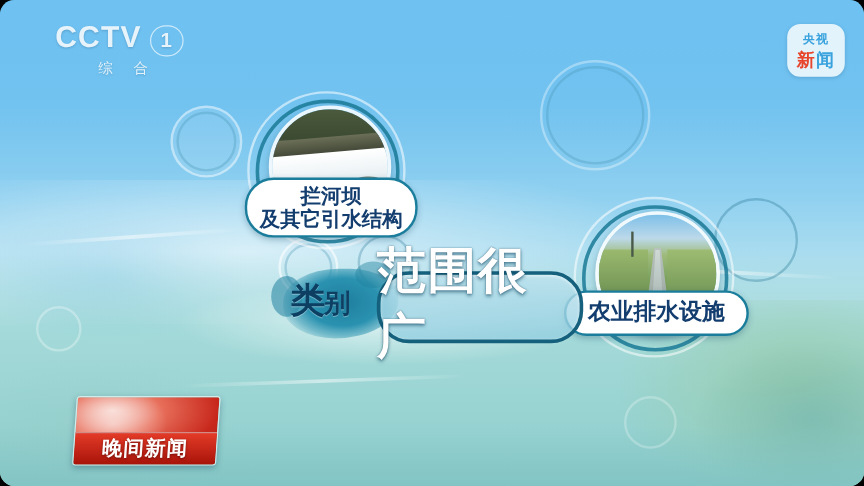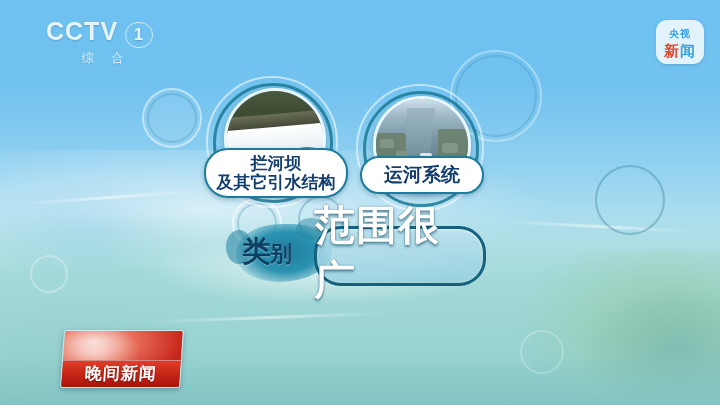--- a/index.html
+++ b/index.html
@@ -1,20 +1,21 @@
 <!DOCTYPE html>
 <html><head>
 <meta charset="utf-8">
 <style>
   html,body{margin:0;padding:0;background:#000;}
   body{font-family:"Liberation Sans","DejaVu Sans",sans-serif;}
 
   #screen{
     position:relative;width:720px;height:405px;overflow:hidden;
     background:linear-gradient(180deg,#63b9ec 0%,#72c2ef 22%,#8fd0f0 40%,#a9dcef 52%,#bfe5ee 62%,#cdeaea 72%,#bfe3e2 84%,#aedad9 100%);
+    border-radius:12px;
   }
 
   
   .wash{position:absolute;pointer-events:none;}
   .w-sky-hi{left:0;top:0;width:720px;height:120px;
     background:linear-gradient(180deg,rgba(120,200,245,.55),rgba(120,200,245,0));}
   .w-mist{left:-40px;top:150px;width:820px;height:120px;
     background:radial-gradient(60% 100% at 30% 50%,rgba(255,255,255,.55),rgba(255,255,255,0) 70%);}
   .w-field{left:0;top:210px;width:720px;height:195px;
     background:linear-gradient(180deg,rgba(168,219,224,.0),rgba(150,212,211,.75) 35%,rgba(140,205,203,.9));}
@@ -213,42 +214,37 @@
         <div class="rock" style="left:40px;top:66px;width:30px;height:15px;"></div>
         <div class="rock" style="left:68px;top:56px;width:26px;height:14px;"></div>
       </div>
     </div>
     <div class="cap" style="left:-2px;top:72px;width:140px;height:46px;font-size:17px;">
       <span class="ln">拦河坝</span>
       <span class="ln">及其它引水结构</span>
     </div>
   </div>
 
-  <div class="bubble" style="left:356px;top:84px;width:128px;height:128px;">
-    <div class="halo" style="left:0;top:0;width:124px;height:124px;"></div>
-    <div class="halo2" style="left:7px;top:7px;width:110px;height:110px;"></div>
-    <div class="photo" style="left:17px;top:12px;width:92px;height:92px;">
-      <div class="img ph-canal">
-        <div class="water"></div>
-        <div class="bank" style="left:0;top:34px;width:30px;height:58px;"></div>
-        <div class="bank" style="left:62px;top:30px;width:32px;height:62px;"></div>
-        <div class="blk" style="left:4px;top:40px;width:14px;height:9px;"></div>
-        <div class="blk" style="left:20px;top:52px;width:11px;height:8px;"></div>
-        <div class="blk" style="left:66px;top:44px;width:16px;height:10px;"></div>
-        <div class="blk" style="left:70px;top:62px;width:18px;height:11px;"></div>
-        <div class="boat" style="left:44px;top:54px;width:12px;height:4px;"></div>
-        <div class="boat" style="left:50px;top:68px;width:14px;height:4px;"></div>
-        <div class="boat" style="left:40px;top:78px;width:11px;height:4px;"></div>
+
+  <div class="bubble" style="left:478px;top:164px;width:134px;height:134px;">
+    <div class="halo" style="left:0;top:0;width:130px;height:130px;"></div>
+    <div class="halo2" style="left:7px;top:7px;width:116px;height:116px;"></div>
+    <div class="photo" style="left:18px;top:12px;width:98px;height:98px;">
+      <div class="img ph-drain">
+        <div class="grassL"></div>
+        <div class="grassR"></div>
+        <div class="ditch"></div>
+        <div class="water2"></div>
+        <div class="pole"></div>
       </div>
     </div>
-    <div class="cap" style="left:4px;top:72px;width:120px;height:34px;font-size:19px;">
-      <span class="ln">运河系统</span>
-    </div>
-  </div>
-
+    <div class="cap" style="left:-8px;top:78px;width:150px;height:34px;font-size:19px;">
+      <span class="ln">农业排水设施</span>
+    </div>
+  </div>
 
   <div id="banner">
     <div id="splash">
       <div class="sp-a"></div>
       <div class="sp-b"></div>
     </div>
     <div id="cat-word">
       <span>类</span><span class="sm">别</span>
     </div>
     <div id="pill"></div>

